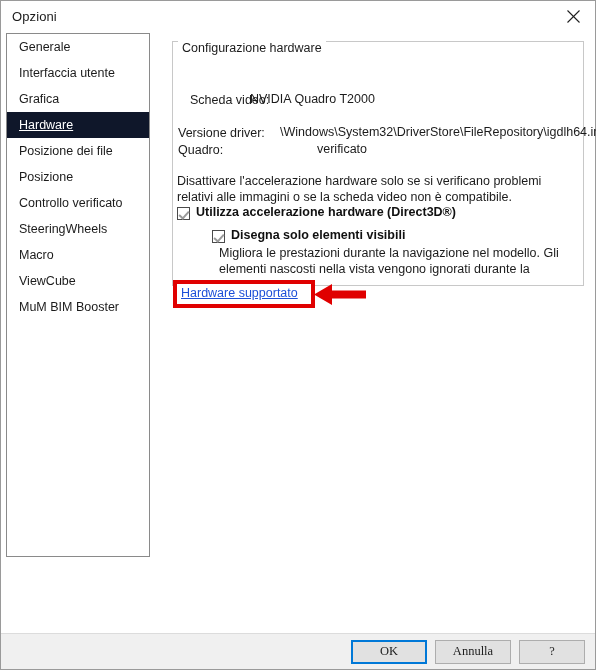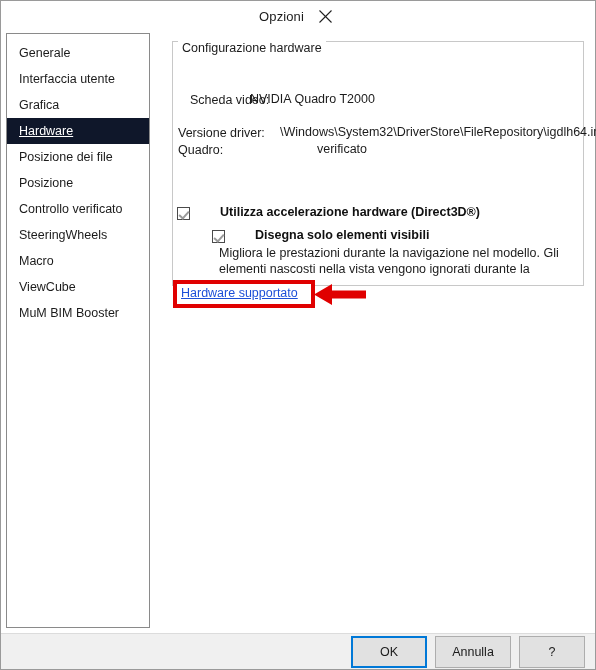--- a/index.html
+++ b/index.html
@@ -29,21 +29,21 @@
     flex-direction: column;
   }
 
   
   #titlebar {
     height: 31px;
     min-height: 31px;
     background: #ffffff;
     display: flex;
     align-items: center;
-    justify-content: center;
+    justify-content: space-between;
     padding-left: 11px;
     box-sizing: border-box;
   }
   #title-text {
     font-size: 13px;
     color: #1b1b1b;
     letter-spacing: .1px;
   }
   #close-btn {
     width: 44px;
@@ -61,26 +61,26 @@
     position: relative;
     background: #ffffff;
   }
 
   
   #sidebar {
     position: absolute;
     left: 5px;
     top: 1px;
     width: 144px;
-    height: 595px;
+    height: 524px;
     border: 1px solid #8a8a8a;
     background: #ffffff;
     box-sizing: border-box;
     overflow: hidden;
-    padding-top: 6px;
+    padding-top: 0;
   }
   .side-item {
     height: 26px;
     line-height: 26px;
     padding-left: 12px;
     font-size: 12.5px;
     color: #1b1b1b;
     white-space: nowrap;
     cursor: default;
   }
@@ -133,21 +133,20 @@
     font-size: 12.5px;
     line-height: 16px;
     color: #1b1b1b;
   }
 
   
   .cb-row {
     position: absolute;
     display: flex;
     align-items: center;
-    gap: 24px;
   }
   #cb-row-1 { left: 176px; top: 173px; }
   #cb-row-2 { left: 199px; top: 196px; padding-left: 12px; }
 
   .cbox {
     width: 13px;
     height: 13px;
     border: 1px solid #4a4a4a;
     background: #ffffff;
     box-sizing: border-box;
@@ -220,24 +219,24 @@
     min-height: 36px;
     background: #f0f0f0;
     border-top: 1px solid #dcdcdc;
     display: flex;
     align-items: center;
     justify-content: flex-end;
     padding-right: 10px;
     box-sizing: border-box;
   }
   .btn {
-    height: 32px;
+    height: 24px;
     background: #e1e1e1;
     border: 1px solid #adadad;
-    font-family: Liberation Sans, sans-serif;
+    font-family: Liberation Serif, serif;
     font-size: 12.5px;
     color: #1b1b1b;
     display: flex;
     align-items: center;
     justify-content: center;
     margin-left: 8px;
     box-sizing: border-box;
     cursor: default;
   }
   #btn-ok {
@@ -286,20 +285,21 @@
 
     <div class="panel-text" id="lbl-scheda">Scheda video:</div>
     <div class="panel-text" id="val-scheda">NVIDIA Quadro T2000</div>
 
     <div class="panel-text" id="lbl-versione">Versione driver:</div>
     <div class="panel-text" id="val-versione">\Windows\System32\DriverStore\FileRepository\igdlh64.inf</div>
 
     <div class="panel-text" id="lbl-stato">Quadro:</div>
     <div class="panel-text" id="val-stato">verificato</div>
 
+    <div id="desc-accel">Disattivare l'accelerazione hardware solo se si verificano problemi relativi alle immagini o se la scheda video non è compatibile.</div>
 
     <div class="cb-row" id="cb-row-1">
       <span class="cbox checked"></span>
       <span class="cb-label">Utilizza accelerazione hardware (Direct3D®)</span>
     </div>
 
     <div class="cb-row" id="cb-row-2">
       <span class="cbox checked"></span>
       <span class="cb-label">Disegna solo elementi visibili</span>
     </div>

